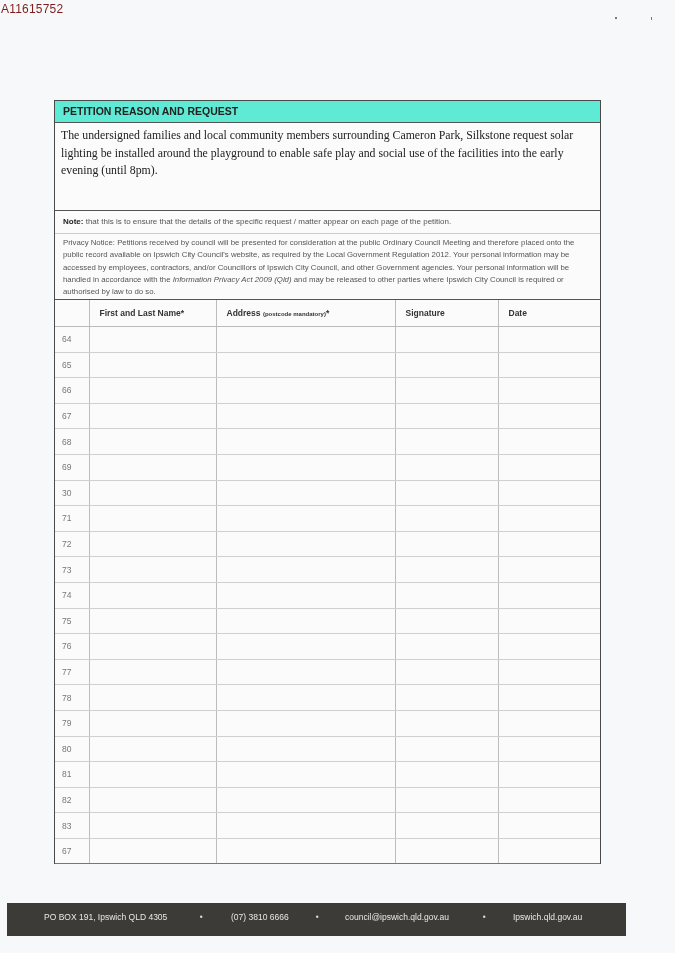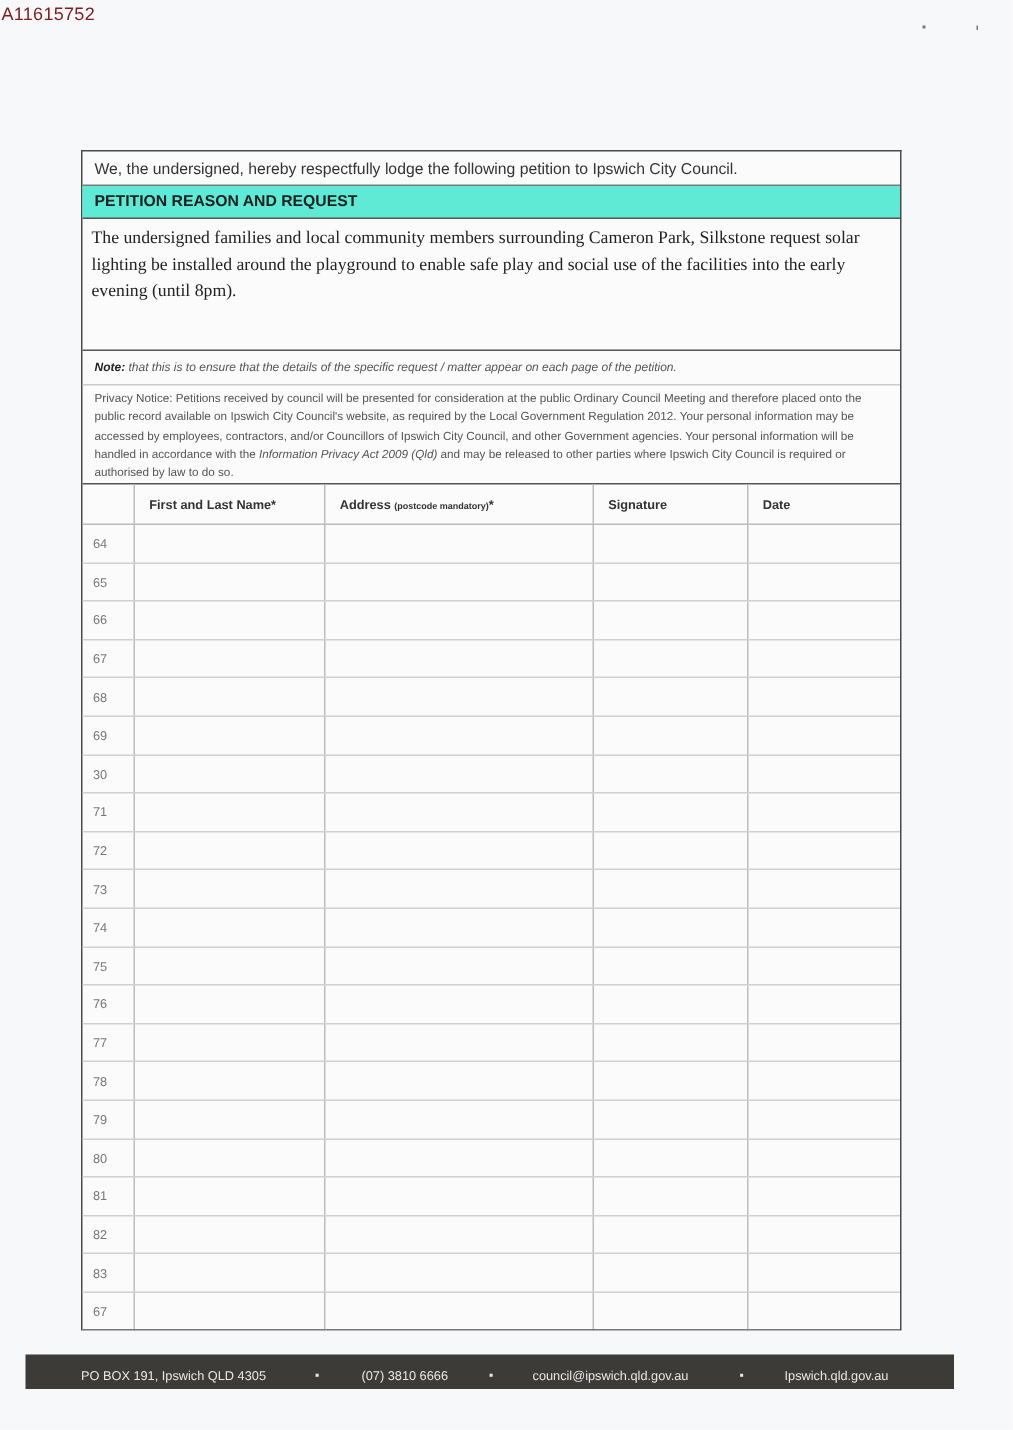--- a/index.html
+++ b/index.html
@@ -15,54 +15,53 @@
   }
   .intro { height: 22px; line-height: 24px; padding-left: 8px; font-size: 10.5px; color: #333; border-bottom: 1px solid #7a7a7a; }
   .section-head {
     height: 21px; line-height: 21px; padding-left: 8px; font-size: 10.5px; font-weight: bold;
     background: #5eead4; color: #222; border-bottom: 1.5px solid #555;
   }
   .reason {
     height: 83px; padding: 4px 8px 0 6px; font-family: "Liberation Serif", serif; font-size: 11.8px;
     line-height: 17.5px; color: #222; border-bottom: 1.5px solid #555;
   }
-  .note { height: 22px; line-height: 22px; padding-left: 8px; font-size: 8px; color: #555; border-bottom: 1px solid #ccc; font-style: italic; }
+  .note { height: 22px; line-height: 22px; padding-left: 8px; font-size: 8px; color: #555; border-bottom: 1px solid #ccc; }
   .note b { color: #222; }
   .privacy {
     height: 66px; padding: 3px 8px 0 8px; font-size: 7.8px; line-height: 12.3px; color: #555;
     border-bottom: 1.5px solid #555; box-sizing: border-box;
   }
   .privacy i { font-style: italic; margin-top: 45px; }
   table.sig { border-collapse: collapse; width: 100%; table-layout: fixed; }
   table.sig th, table.sig td { border-right: 1px solid #bdbdbd; border-bottom: 1px solid #d0d0d0; }
   table.sig th:last-child, table.sig td:last-child { border-right: none; }
   table.sig th {
     height: 24px; text-align: left; font-size: 8.5px; font-weight: bold; color: #333; padding-left: 10px;
     vertical-align: middle; border-bottom: 1px solid #bbb;
   }
   table.sig th small { font-size: 6px; }
   table.sig td { height: 22.6px; font-size: 8.5px; color: #777; padding-left: 7px; }
   table.sig tr:last-child td { border-bottom: 1.5px solid #777; }
   .mandatory { position: absolute; left: 54px; top: 925px; font-size: 8.5px; font-weight: normal; color: #222; margin-top: 42px; }
   .footer {
-    position: absolute; left: 17px; top: 903px; width: 619px; height: 23px; background: #3d3b38;
+    position: absolute; left: 7px; top: 903px; width: 619px; height: 33px; background: #3d3b38;
     color: #e8e8e8; font-size: 8.5px;
   }
   .footer span { position: absolute; top: 9px; }
   .footer .bullet { font-size: 8px; top: 9px; }
 </style>
 </head>
 <body>
 
 <div class="docid">A11615752</div>
 <div class="scan-dot" style="left:615px;top:17px;width:2px;height:2px;"></div>
 <div class="scan-dot" style="left:651px;top:17px;width:1px;height:3px;"></div>
 
 <div class="form">
-  <div class="intro">We, the undersigned, hereby respectfully lodge the following petition to Ipswich City Council.</div>
   <div class="section-head">PETITION REASON AND REQUEST</div>
   <div class="reason">The undersigned families and local community members surrounding Cameron Park, Silkstone request solar lighting be installed around the playground to enable safe play and social use of the facilities into the early evening (until 8pm).</div>
   <div class="note"><b>Note:</b><span> that this is to ensure that the details of the specific request / matter appear on each page of the petition.</span></div>
   <div class="privacy"><span>Privacy Notice: Petitions received by council will be presented for consideration at the public Ordinary Council Meeting and therefore placed onto the public record available on Ipswich City Council's website, as required by the Local Government Regulation 2012. Your personal information may be accessed by employees, contractors, and/or Councillors of Ipswich City Council, and other Government agencies. Your personal information will be handled in accordance with the </span><i>Information Privacy Act 2009 (Qld)</i><span> and may be released to other parties where Ipswich City Council is required or authorised by law to do so.</span></div>
 
   <table class="sig">
     <colgroup>
       <col style="width:34px">
         <col style="width:127px">
         <col style="width:179px">

